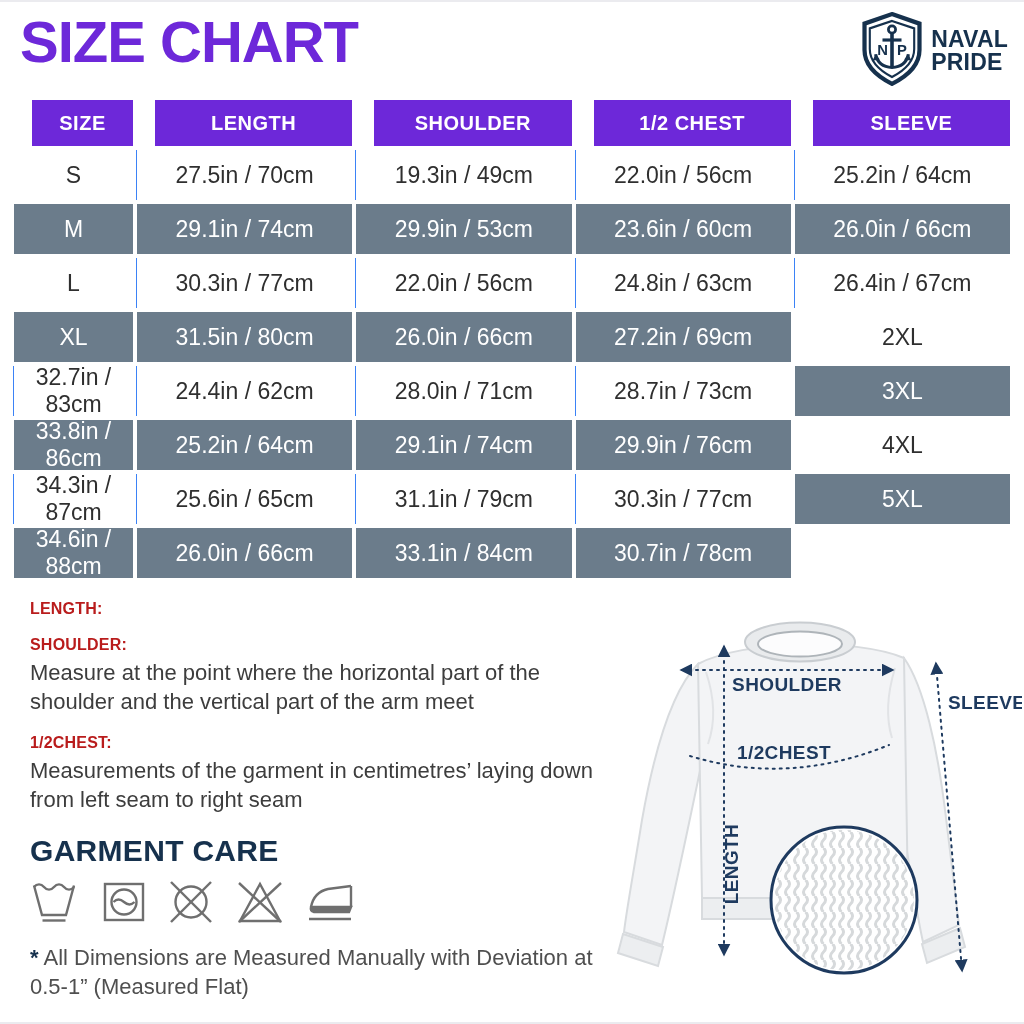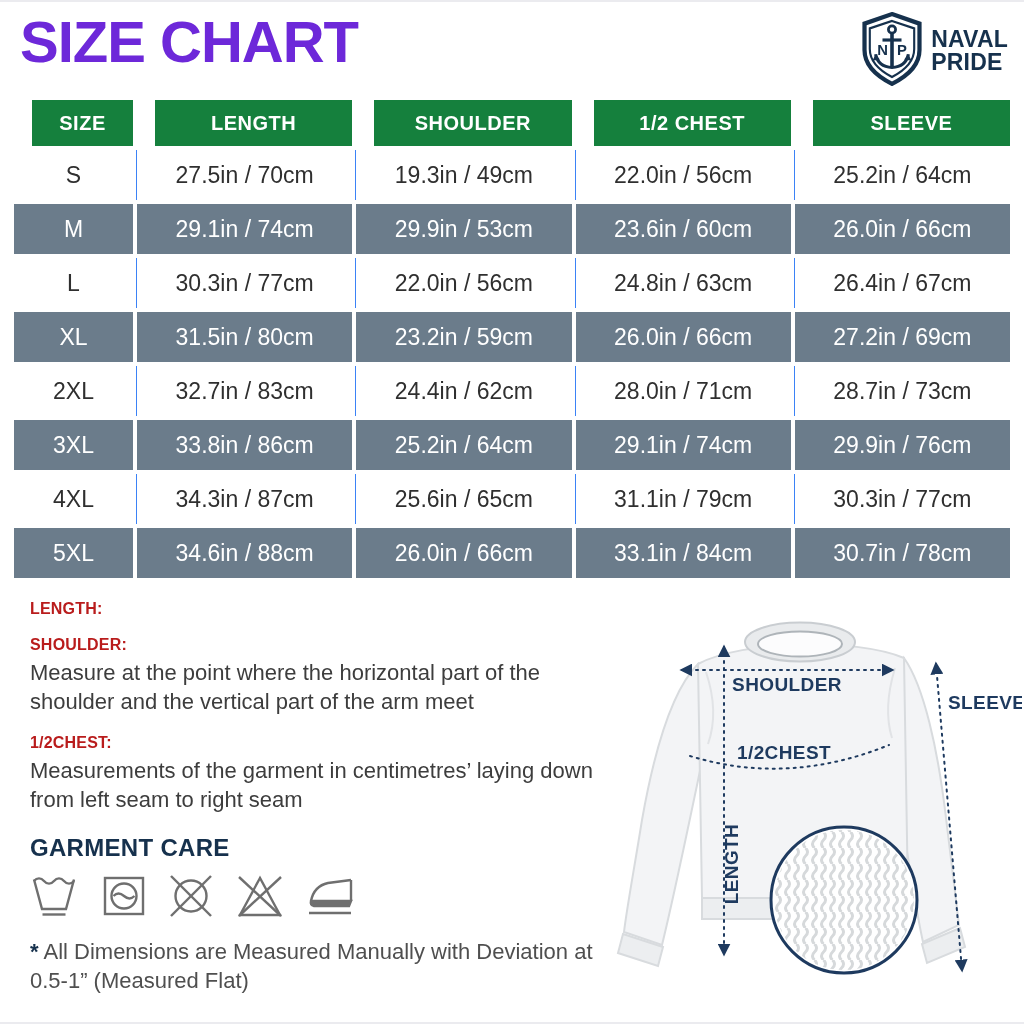--- a/index.html
+++ b/index.html
@@ -18,32 +18,32 @@
   .brand{position:absolute;top:12px;right:16px;display:flex;align-items:center;gap:7px;}
   .brand-text{display:flex;flex-direction:column;line-height:1.02;}
   .brand-text span{font-size:23px;font-weight:700;color:#16314d;letter-spacing:.2px;}
 
   
   .size-table{
     position:absolute;left:14px;top:100px;width:996px;
     display:grid;grid-template-columns:119px repeat(4,1fr);gap:4px;
   }
   .cell{display:flex;align-items:center;justify-content:center;text-align:center;}
-  .th{background:#15803d;color:#fff;height:46px;font-size:20px;font-weight:700;letter-spacing:.5px;margin-left:18px;}
+  .th{background:#6d28d9;color:#fff;height:46px;font-size:20px;font-weight:700;letter-spacing:.5px;margin-left:18px;}
   .td{height:50px;font-size:23px;}
   .td.light{background:#ffffff;color:#2f2f2f;}
   .td.light:not(.size-col){border-left:1px solid #3b82f6;margin-left:-1px;}
   .td.dark{background:#6b7c8b;color:#ffffff;}
 
   
   .info-col{position:absolute;left:30px;top:600px;width:600px;}
   .def-term{margin:18px 0 4px 0;font-size:16px;font-weight:700;color:#b91c1c;letter-spacing:.2px;}
   #definitions .def-term:first-child{margin-top:0;}
   .def-desc{margin:0;font-size:22px;line-height:1.32;color:#3d3d3d;}
-  .care-title{margin:20px 0 10px 0;font-size:24px;font-weight:700;color:#16314d;letter-spacing:.3px;}
+  .care-title{margin:20px 0 10px 0;font-size:30px;font-weight:700;color:#16314d;letter-spacing:.3px;}
   .care-icons{display:flex;align-items:flex-end;gap:18px;}
   .care-icon svg{display:block;}
   .footnote{margin:18px 0 0 0;font-size:22px;line-height:1.3;color:#4f4f4f;width:600px;}
   .fn-mark{color:#16314d;font-weight:700;}
 
   
   .diagram{position:absolute;left:612px;top:592px;}
   .diag-label{font-size:19px;font-weight:700;fill:#1e3a5f;letter-spacing:.4px;}
 </style>
 </head>
@@ -91,21 +91,20 @@
     <div class="cell td dark">29.9in / 53cm</div>
     <div class="cell td dark">23.6in / 60cm</div>
     <div class="cell td dark">26.0in / 66cm</div>
     <div class="cell td light size-col">L</div>
     <div class="cell td light">30.3in / 77cm</div>
     <div class="cell td light">22.0in / 56cm</div>
     <div class="cell td light">24.8in / 63cm</div>
     <div class="cell td light">26.4in / 67cm</div>
     <div class="cell td dark size-col">XL</div>
     <div class="cell td dark">31.5in / 80cm</div>
-    <div class="cell td dark">23.2in / 59cm</div>
     <div class="cell td dark">26.0in / 66cm</div>
     <div class="cell td dark">27.2in / 69cm</div>
     <div class="cell td light size-col">2XL</div>
     <div class="cell td light">32.7in / 83cm</div>
     <div class="cell td light">24.4in / 62cm</div>
     <div class="cell td light">28.0in / 71cm</div>
     <div class="cell td light">28.7in / 73cm</div>
     <div class="cell td dark size-col">3XL</div>
     <div class="cell td dark">33.8in / 86cm</div>
     <div class="cell td dark">25.2in / 64cm</div>

